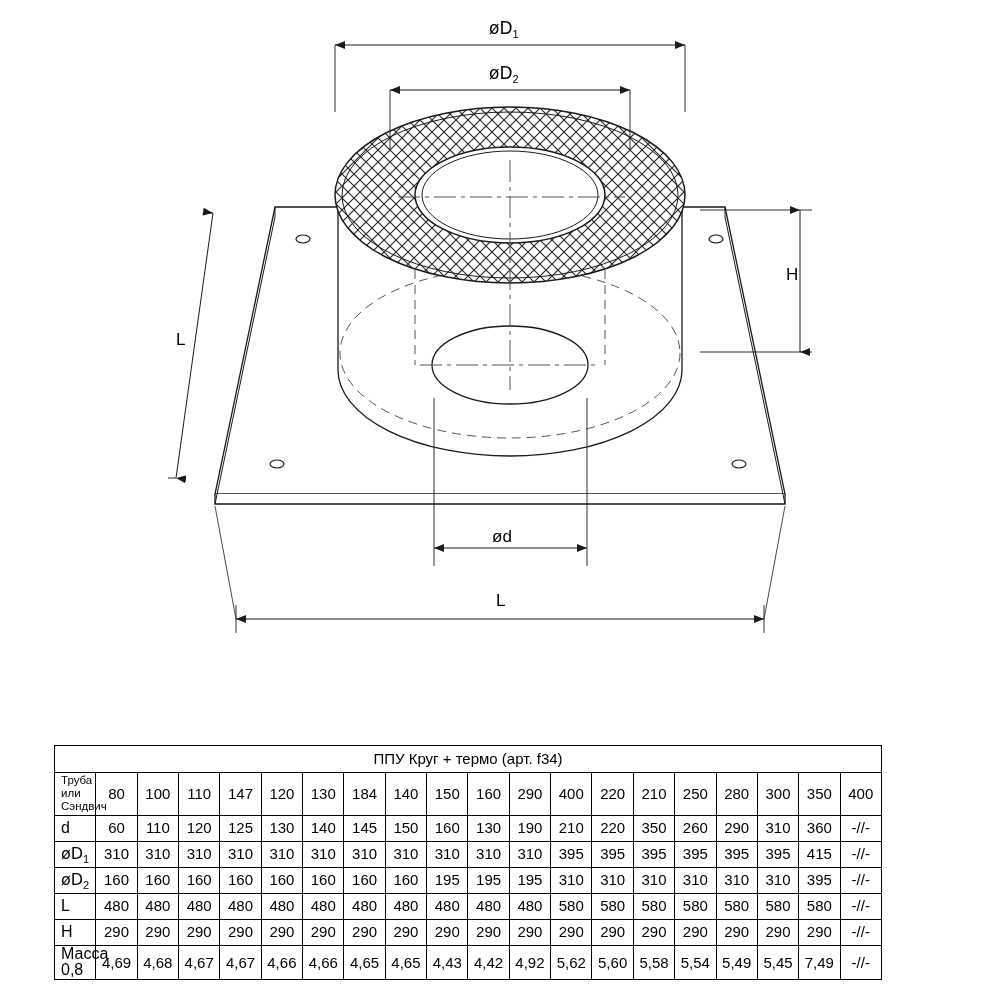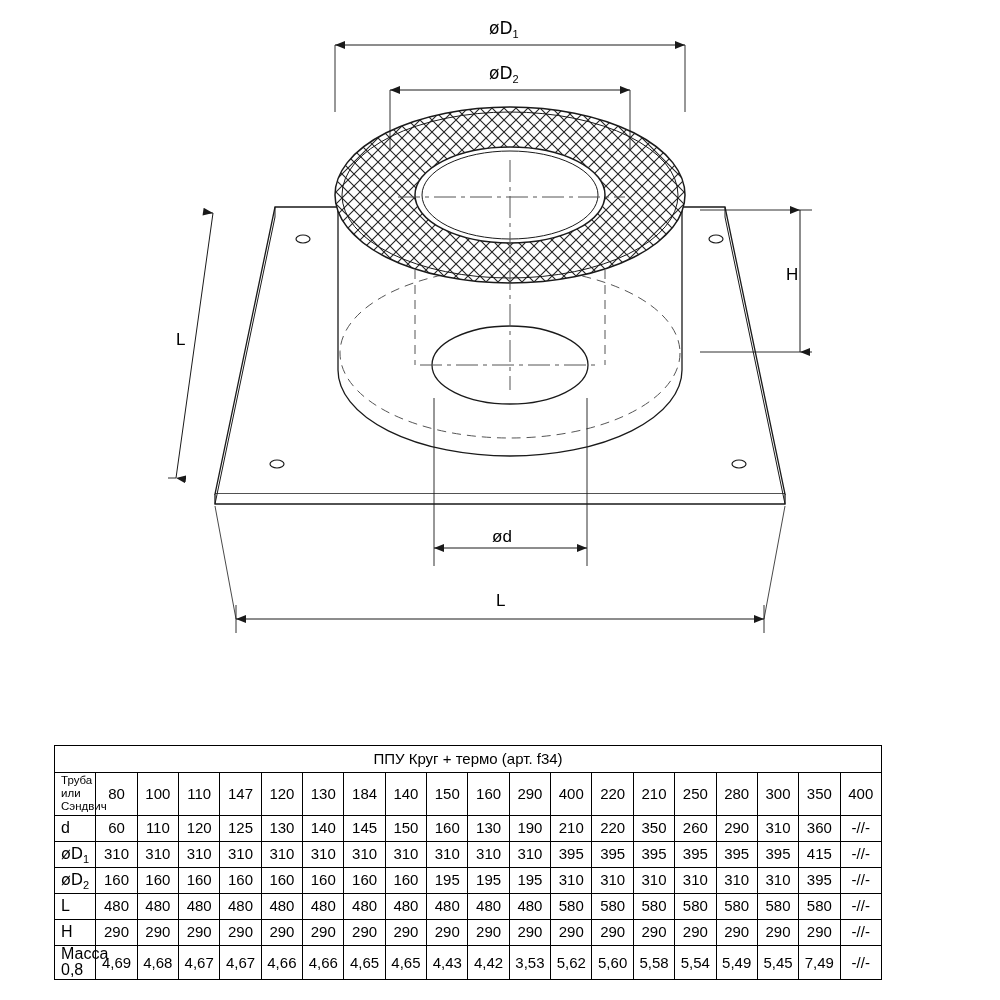--- a/index.html
+++ b/index.html
@@ -351,21 +351,21 @@
             <td>4,69</td>
             <td>4,68</td>
             <td>4,67</td>
             <td>4,67</td>
             <td>4,66</td>
             <td>4,66</td>
             <td>4,65</td>
             <td>4,65</td>
             <td>4,43</td>
             <td>4,42</td>
-            <td>3,53</td>
+            <td>4,92</td>
             <td>5,62</td>
             <td>5,60</td>
             <td>5,58</td>
             <td>5,54</td>
             <td>5,49</td>
             <td>5,45</td>
             <td>7,49</td>
             <td>-//-</td>
           </tr>
         </tbody>

